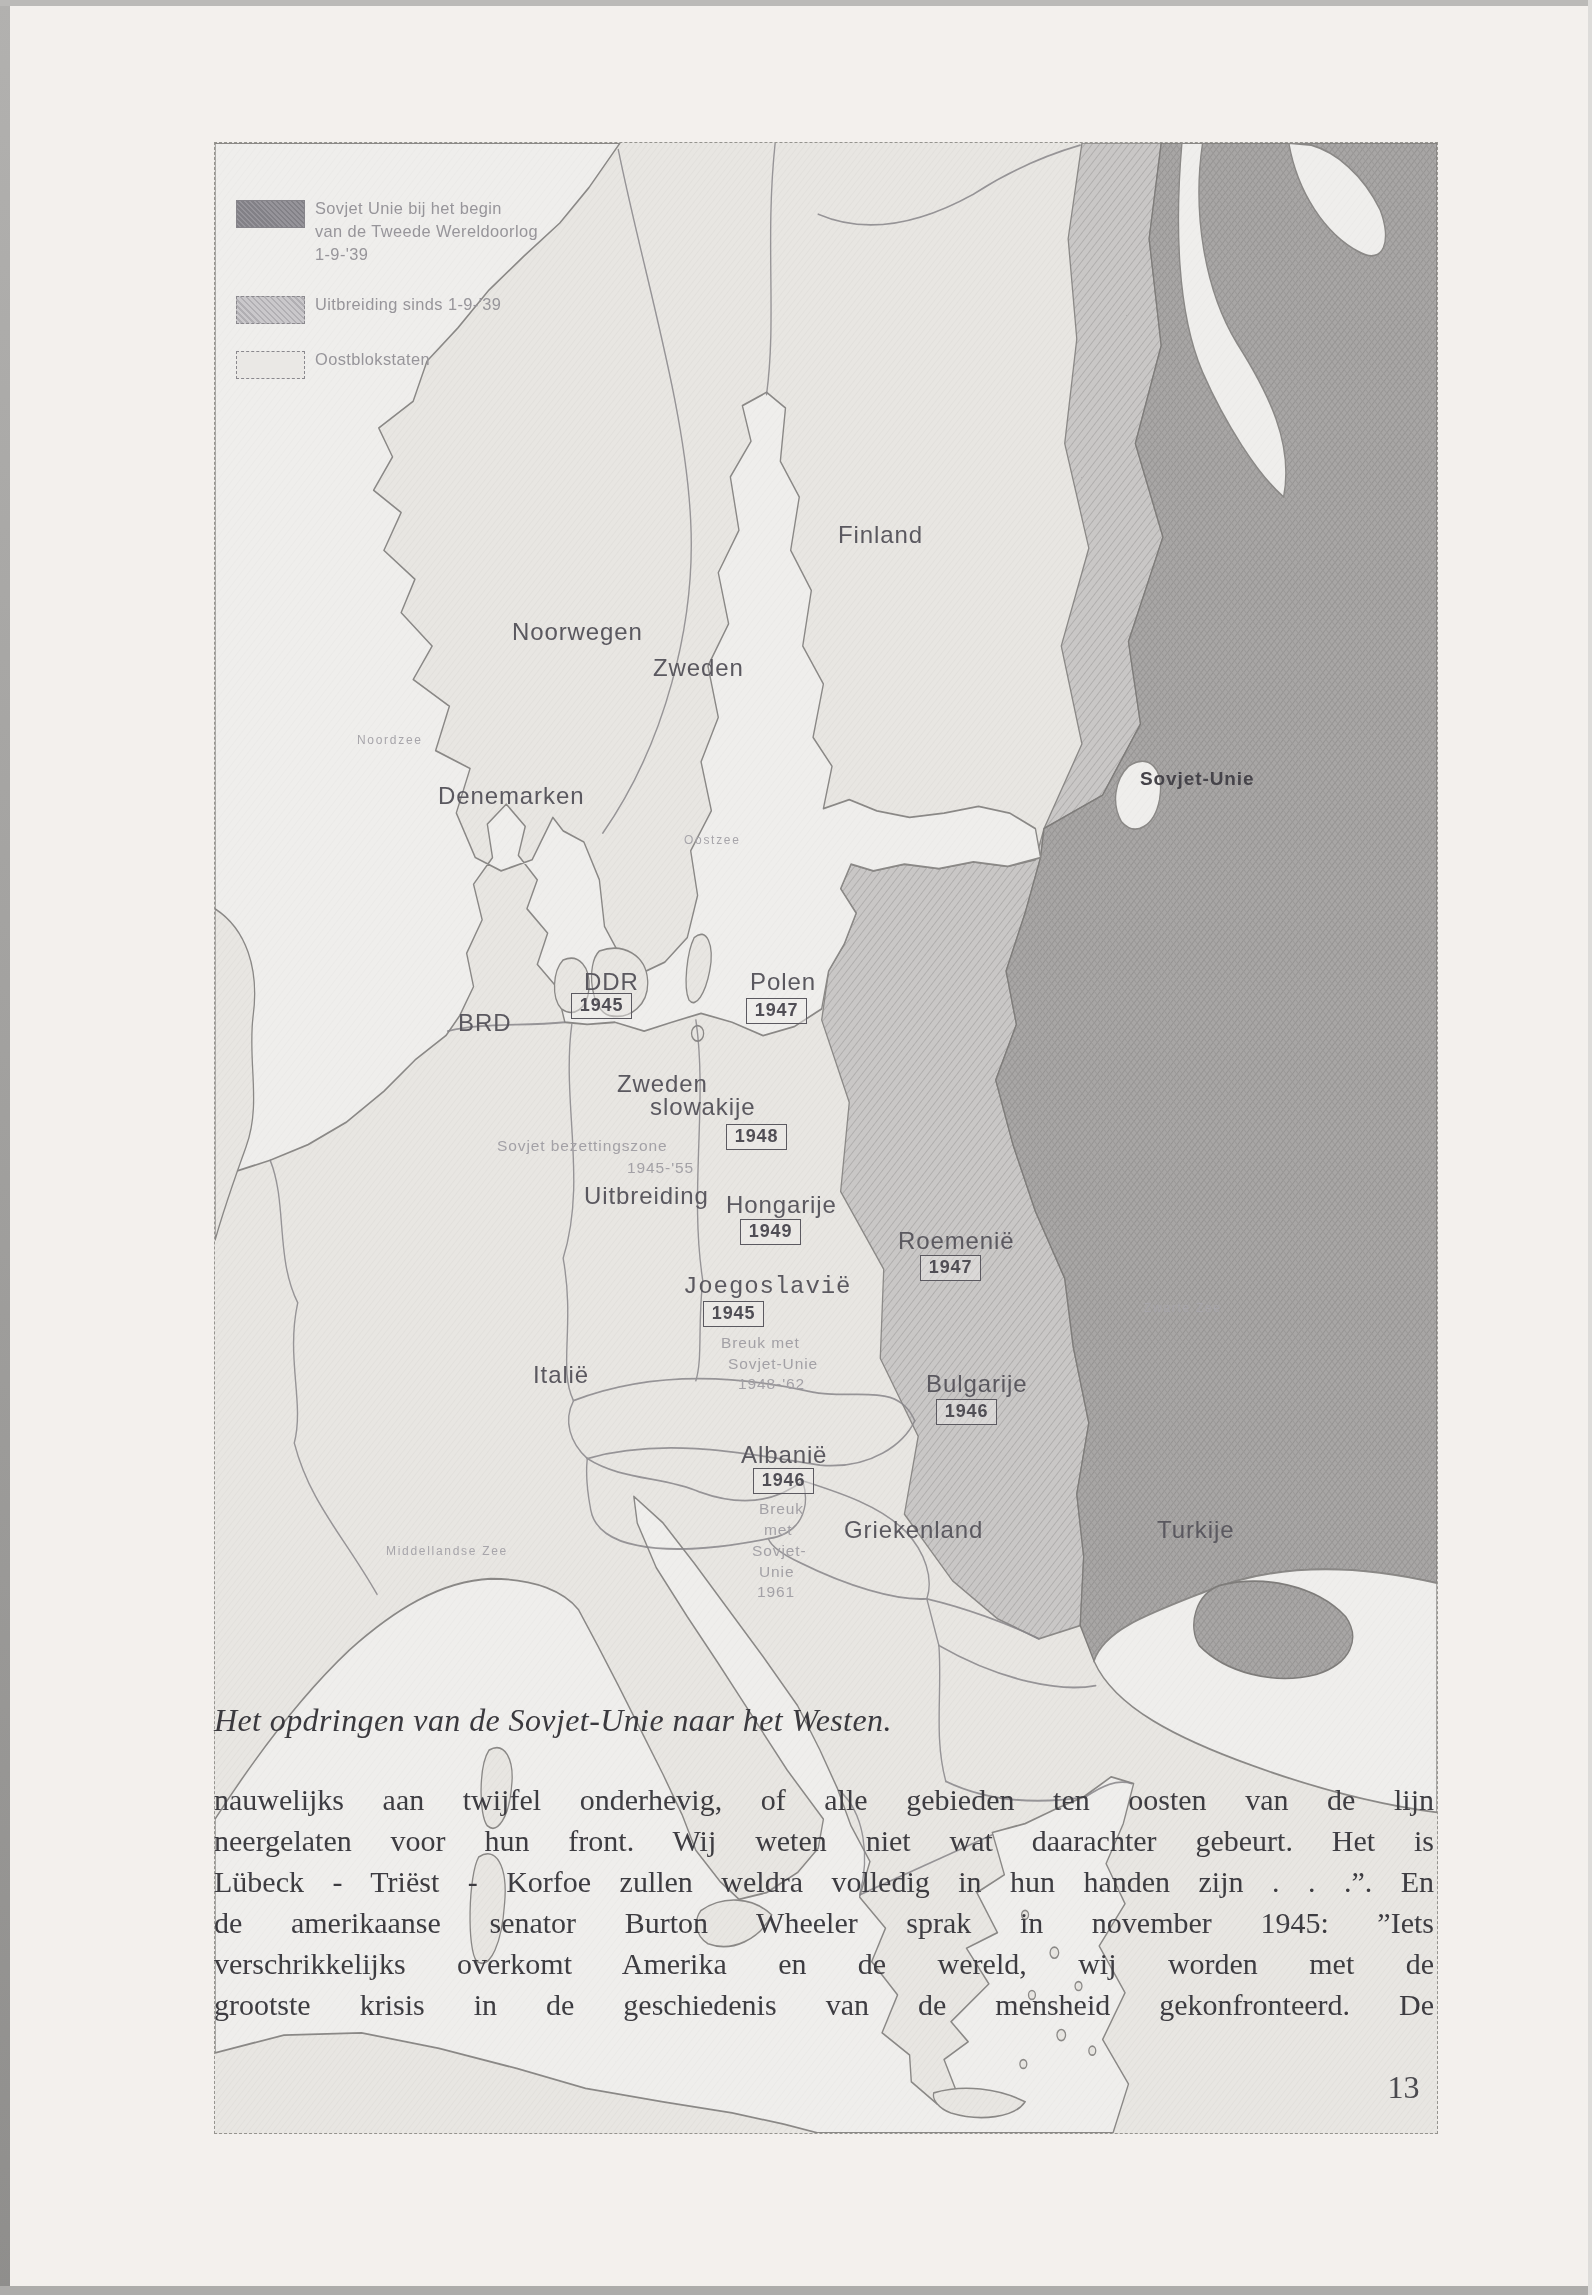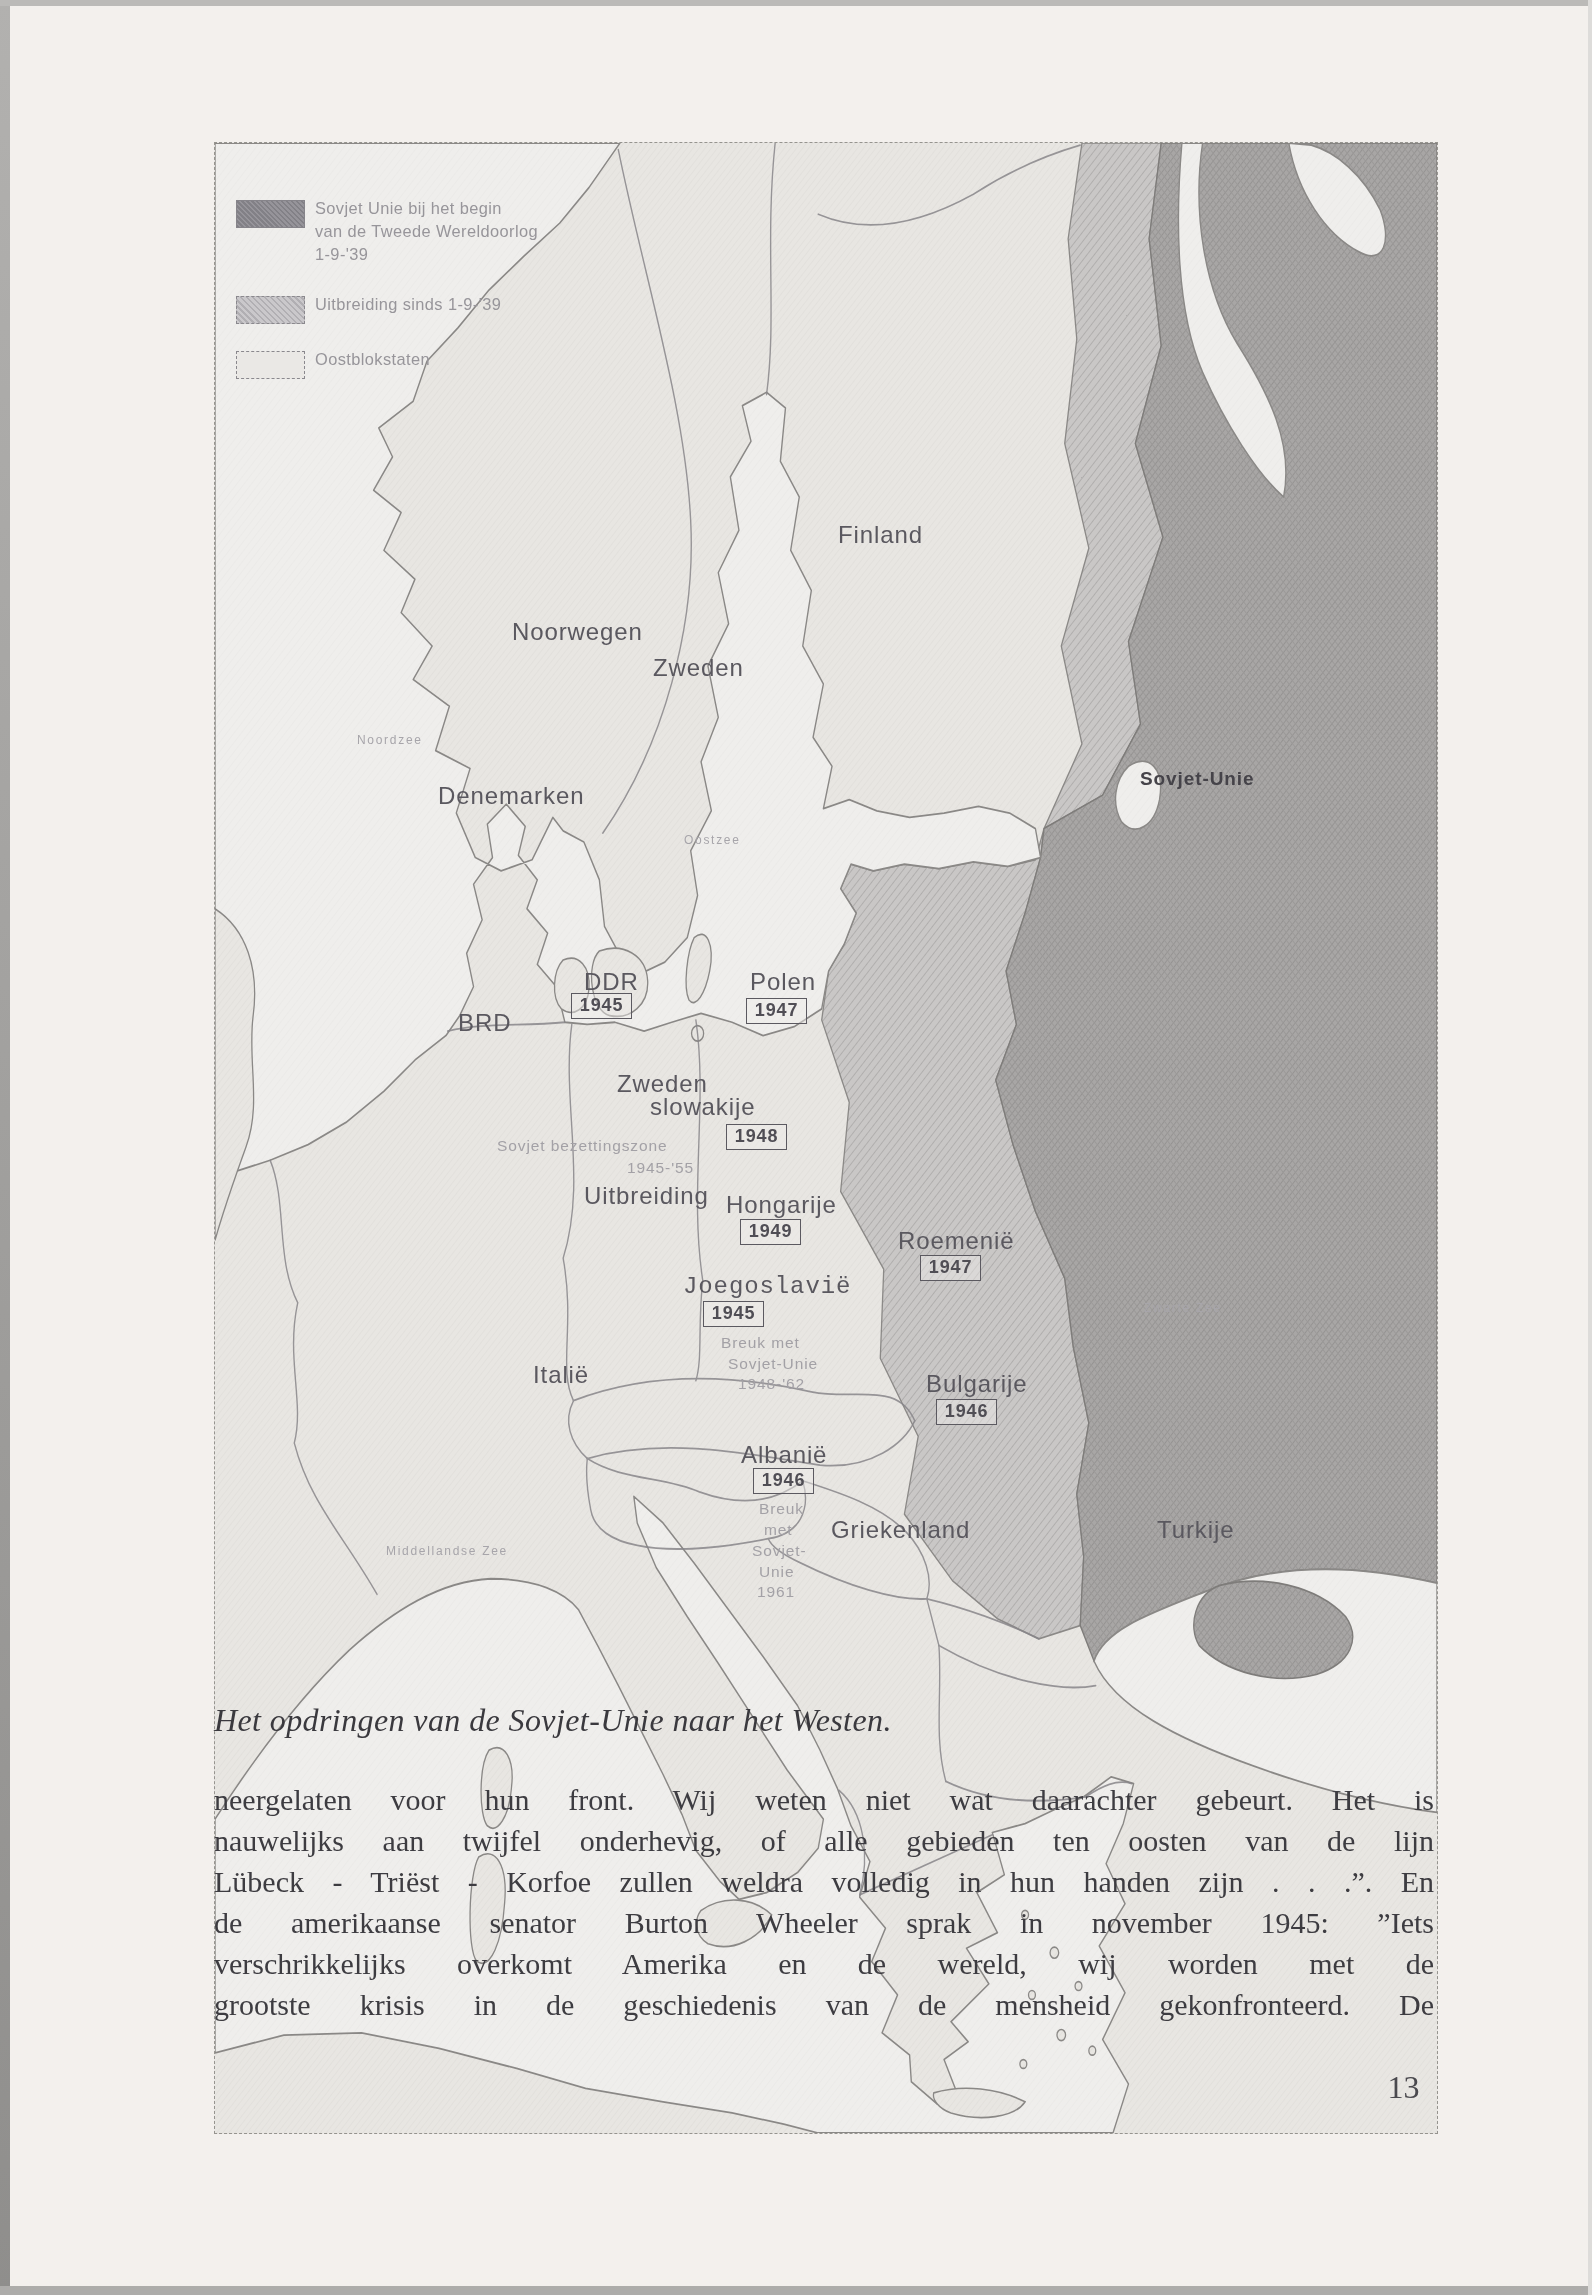--- a/index.html
+++ b/index.html
@@ -198,31 +198,31 @@
         <div class="map-label country" style="left: 711px; top: 1227px;">Bulgarije</div>
         <div class="year-box" style="left: 721px; top: 1256px;">1946</div>
         <div class="map-label sea" style="left: 929px; top: 1158px;">Zwarte Zee</div>
         <div class="map-label country" style="left: 526px; top: 1298px;">Albanië</div>
         <div class="year-box" style="left: 538px; top: 1325px;">1946</div>
         <div class="map-label faint" style="left: 544px; top: 1357px;">Breuk</div>
         <div class="map-label faint" style="left: 549px; top: 1378px;">met</div>
         <div class="map-label faint" style="left: 537px; top: 1399px;">Sovjet-</div>
         <div class="map-label faint" style="left: 544px; top: 1420px;">Unie</div>
         <div class="map-label faint" style="left: 542px; top: 1440px;">1961</div>
-        <div class="map-label country" style="left: 616px; top: 1373px; text-align: center;">Griekenland</div>
+        <div class="map-label country" style="left: 629px; top: 1373px; text-align: center;">Griekenland</div>
         <div class="map-label country" style="left: 942px; top: 1373px;">Turkije</div>
         <div class="map-label sea" style="left: 171px; top: 1401px;">Middellandse Zee</div>
       </div>
   </div>
 
   <div class="caption">Het opdringen van de Sovjet-Unie naar het Westen.</div>
 
   <div class="body-text" id="bodyText">
+      <div class="body-line">nauwelijks aan twijfel onderhevig, of alle gebieden ten oosten van de lijn</div>
       <div class="body-line">neergelaten voor hun front. Wij weten niet wat daarachter gebeurt. Het is</div>
-      <div class="body-line">nauwelijks aan twijfel onderhevig, of alle gebieden ten oosten van de lijn</div>
       <div class="body-line">Lübeck - Triëst - Korfoe zullen weldra volledig in hun handen zijn . . .”. En</div>
       <div class="body-line">de amerikaanse senator Burton Wheeler sprak in november 1945: ”Iets</div>
       <div class="body-line">verschrikkelijks overkomt Amerika en de wereld, wij worden met de</div>
       <div class="body-line">grootste krisis in de geschiedenis van de mensheid gekonfronteerd. De</div>
     </div>
 
   <div class="page-number">13</div>
 
   <div class="edge-left"></div>
   <div class="edge-top"></div>

